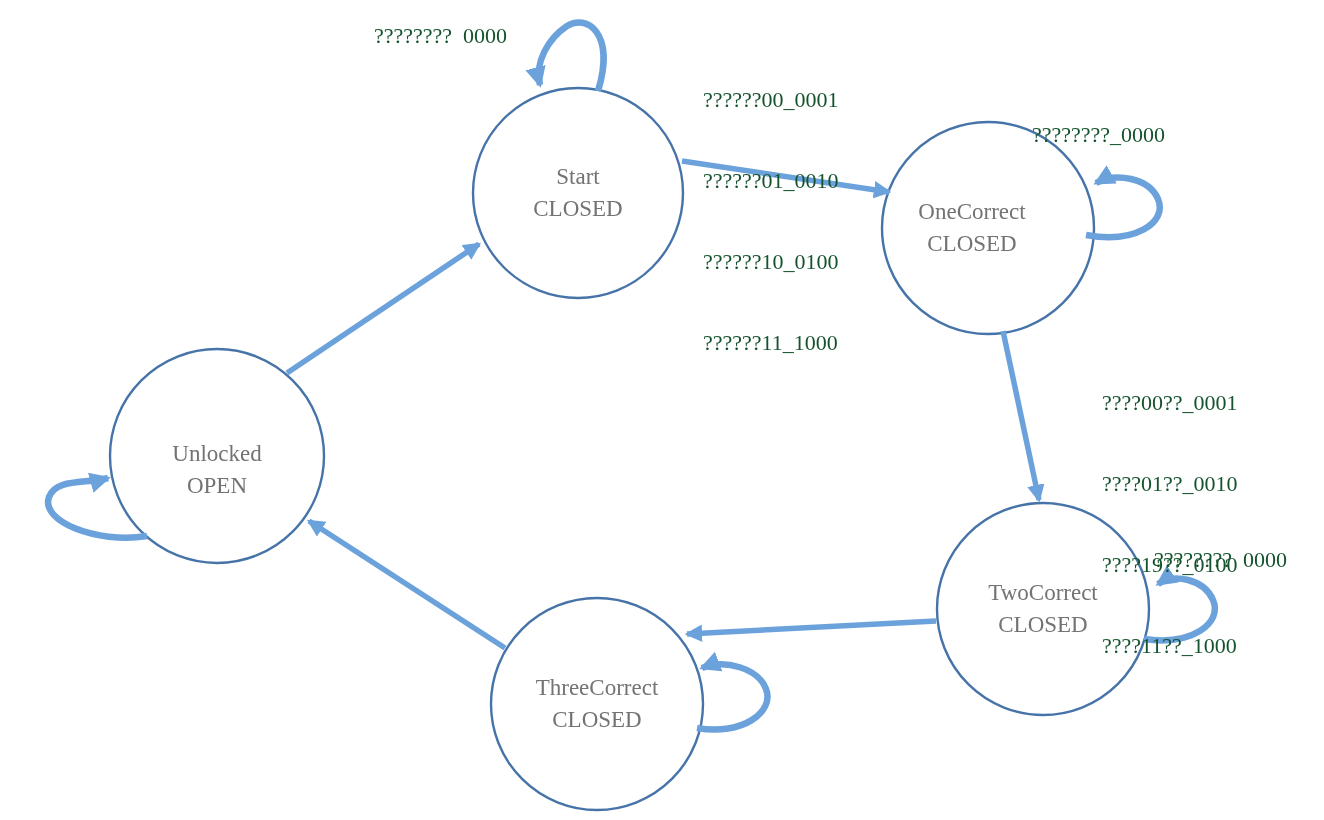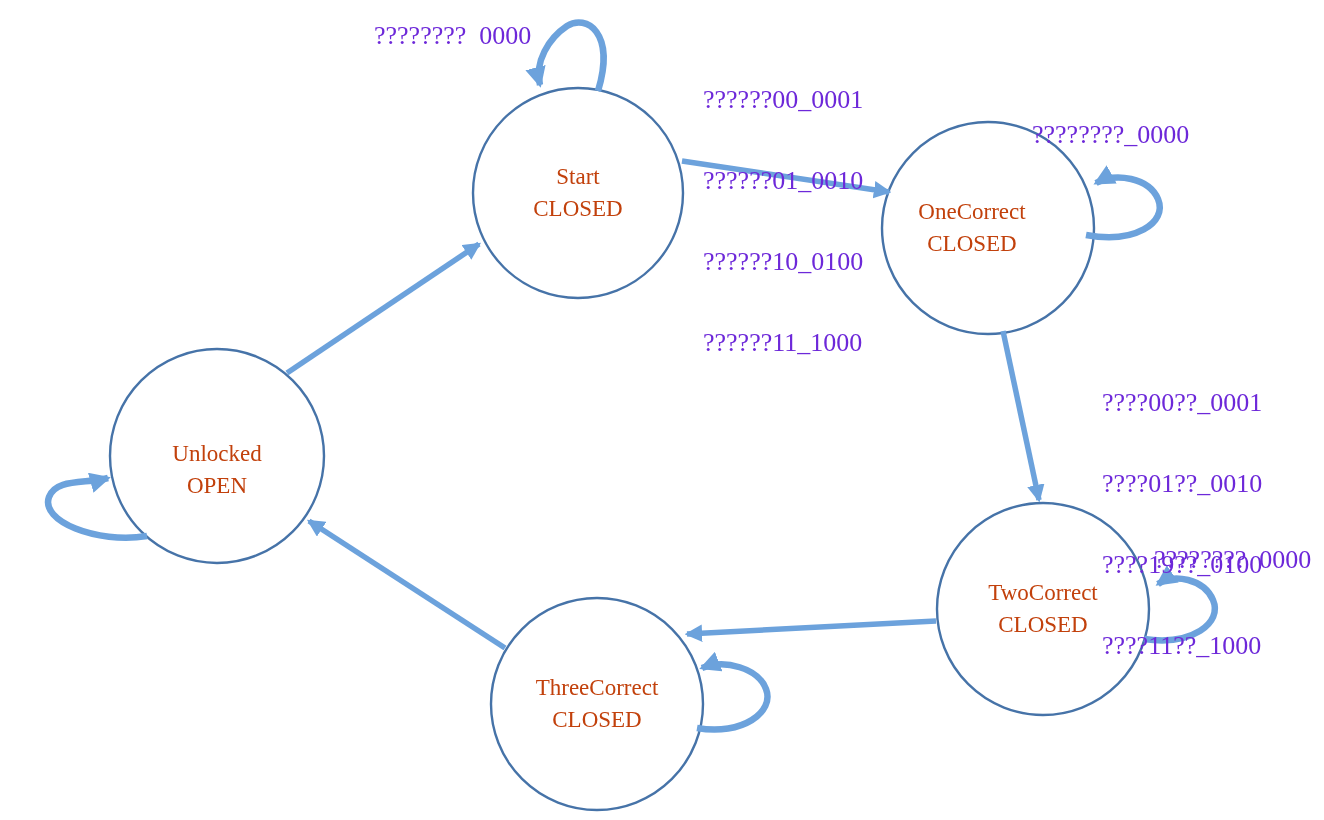--- a/index.html
+++ b/index.html
@@ -35,28 +35,28 @@
     fill: none;
     stroke: #6CA2DC;
     stroke-width: 6.5;
   }
   .state-label {
     position: absolute;
     width: 220px;
     text-align: center;
     font-size: 23px;
     line-height: 32px;
-    color: #c2410c;
+    color: #737373;
   }
   .edge-label {
     position: absolute;
-    font-size: 26px;
+    font-size: 22px;
     line-height: 27px;
     white-space: pre;
-    color: #6d28d9;
+    color: #14532d;
   }
 </style>
 </head>
 <body>
 
 <div id="canvas">
 
   <svg id="diagram-svg" width="1324" height="820" viewBox="0 0 1324 820">
     <defs>
       <marker id="arrowhead" viewBox="0 0 10 10" refX="8.6" refY="5" markerWidth="3.2" markerHeight="3.2" orient="auto" markerUnits="strokeWidth">

